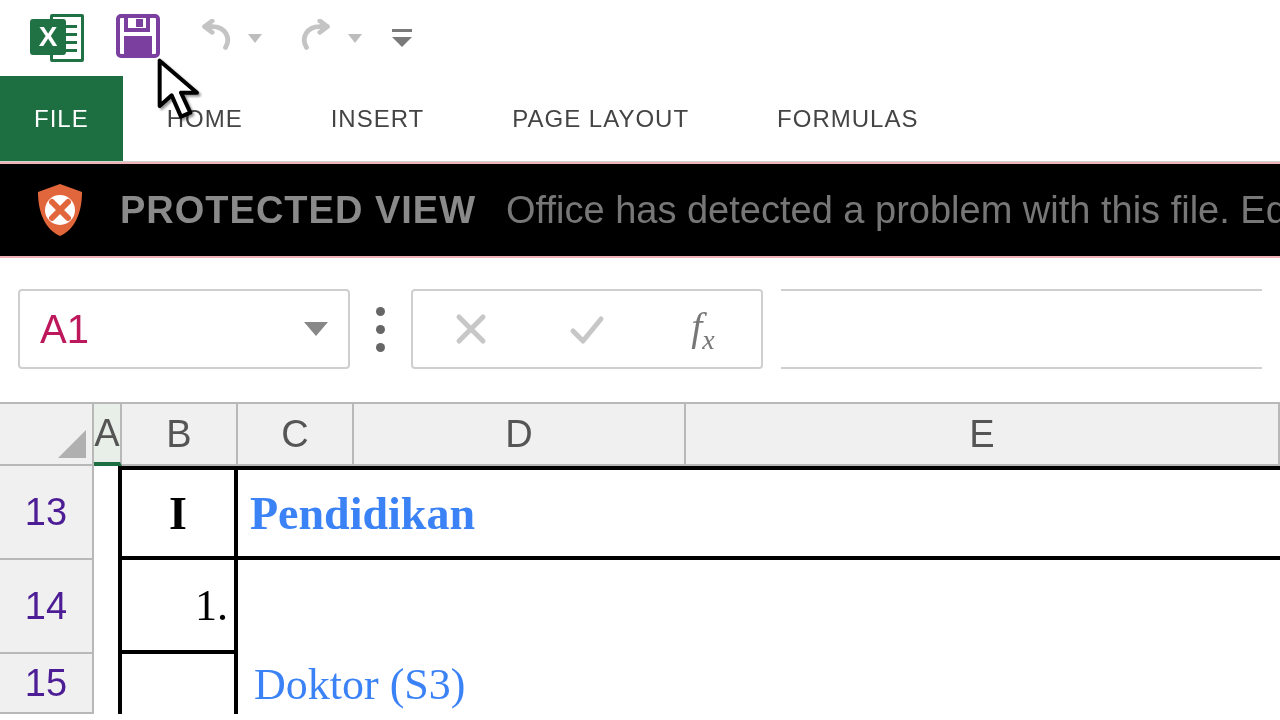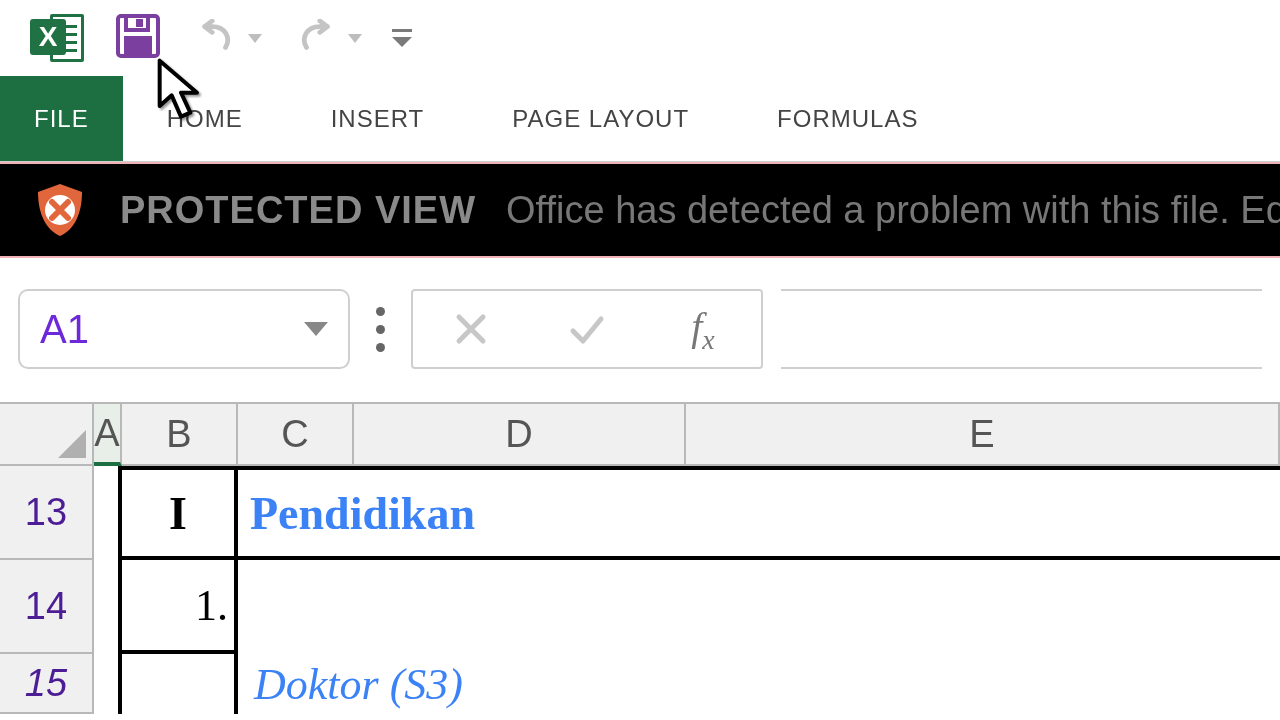--- a/index.html
+++ b/index.html
@@ -143,26 +143,26 @@
     display: flex;
     align-items: center;
     padding: 0 18px;
     gap: 18px;
     height: 86px;
   }
   .name-box {
     width: 332px;
     height: 80px;
     border: 2px solid #cfcfcf;
-    border-radius: 10px;
+    border-radius: 4px;
     display: flex;
     align-items: center;
     padding: 0 20px;
     font-size: 40px;
-    color: #6d28d9;
+    color: #be185d;
     justify-content: space-between;
   }
   .name-box .caret {
     width: 0; height: 0;
     border-left: 12px solid transparent;
     border-right: 12px solid transparent;
     border-top: 14px solid #888;
   }
   .expand-dots {
     display: flex;
@@ -253,21 +253,21 @@
     width: 94px;
     border-right: 2px solid #b8b8b8;
     border-bottom: 2px solid #b8b8b8;
     background: #f0f0f0;
     display: flex;
     align-items: center;
     justify-content: center;
     font-size: 38px;
     color: #4c1d95;
   }
-  .row15 { height: 60px; font-style: italic; }
+  .row15 { height: 60px; }
   .merge-spacer { width: 28px; border-right: 4px solid #000; border-bottom: none; }
   .cell-B {
     width: 116px;
     border-right: 4px solid #000;
     border-bottom: 4px solid #000;
     border-top: 4px solid #000;
     display:flex; align-items:center; justify-content:center;
     font-size: 46px; font-weight: 700; color:#000;
     font-family: "Times New Roman", serif;
   }

